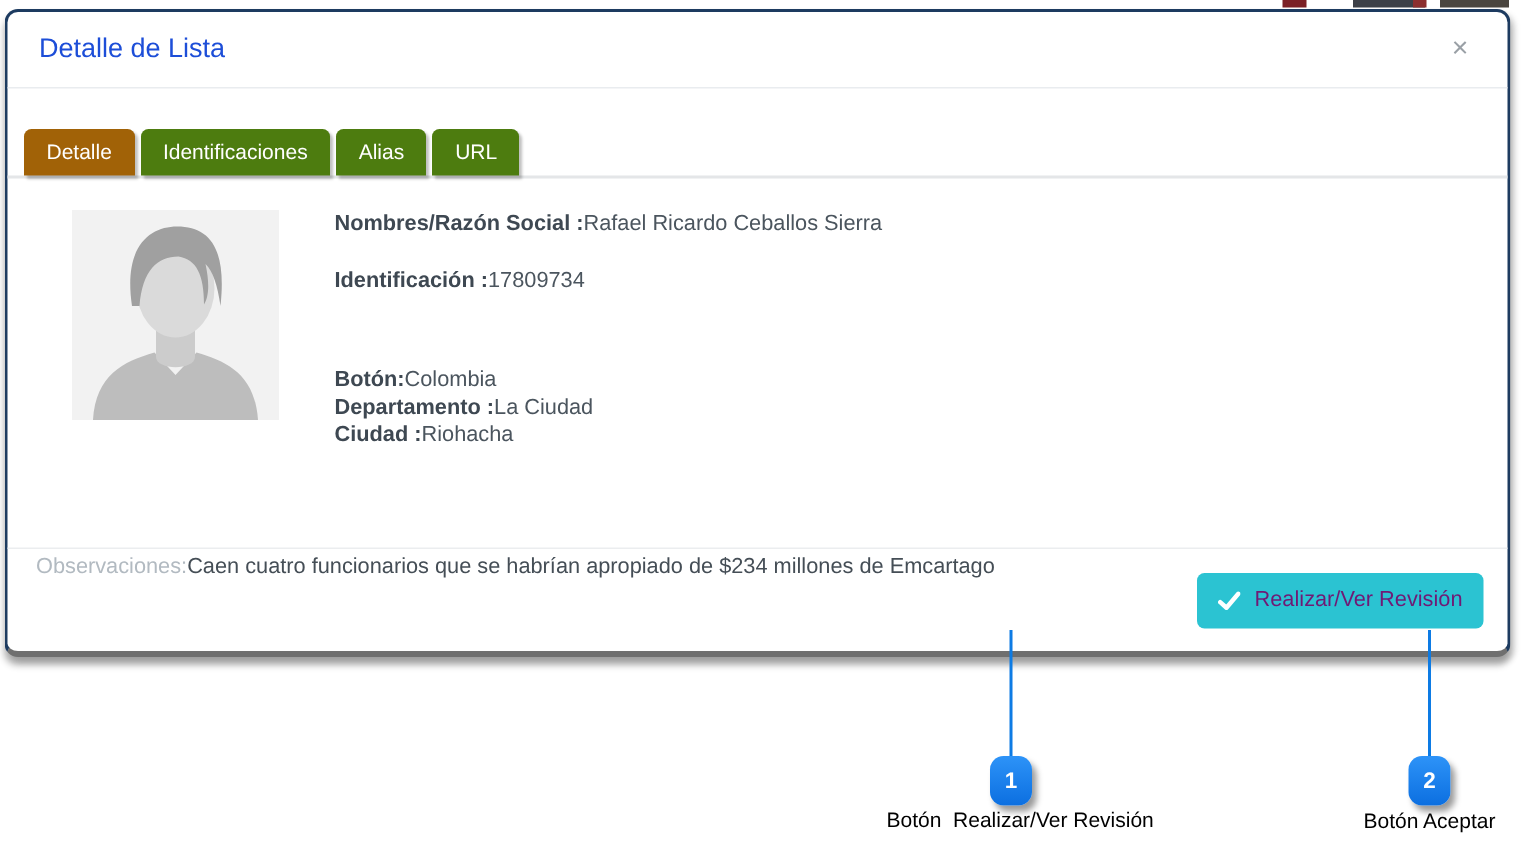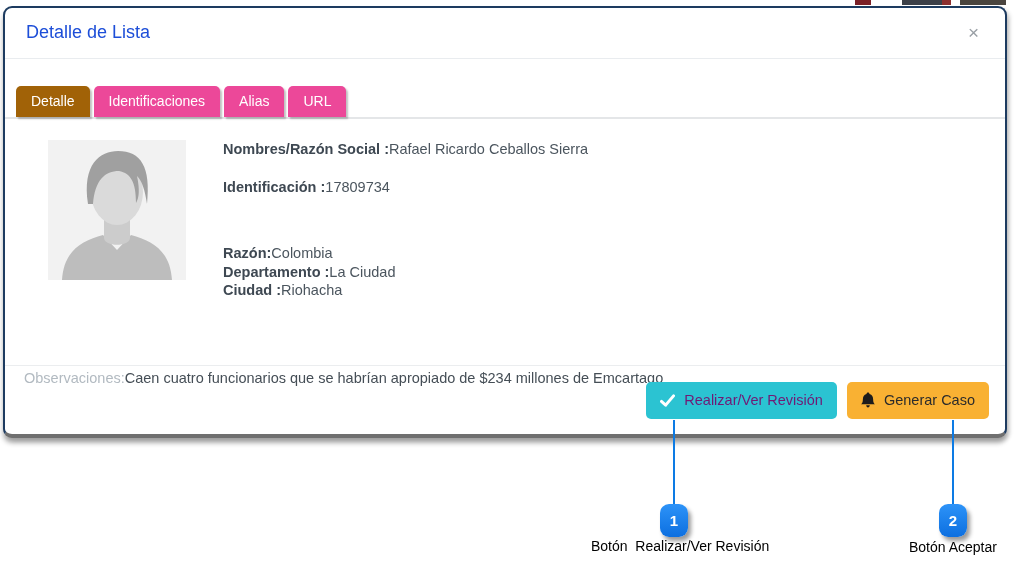--- a/index.html
+++ b/index.html
@@ -35,21 +35,21 @@
   }
 
   
   .tabs {
     display: flex; gap: 4px; margin-top: 27px; padding-left: 11px;
     border-bottom: 2px solid #e4e6e8; height: 33px; align-items: flex-end;
   }
   .tab {
     height: 31px; line-height: 31px; padding: 0 15px;
     border-radius: 5px 5px 0 0; color: #ffffff; font-size: 14px;
-    background: #ec4899; border: none; cursor: pointer;
+    background: #4d7c0f; border: none; cursor: pointer;
     box-shadow: 2px 2px 2px rgba(0,0,0,0.25);
     font-family: "Liberation Sans", sans-serif;
   }
   .tab.active { background: #a16207; }
 
   
   .detail-row { display: flex; padding: 21px 20px 0 43px; }
   .avatar-box { width: 138px; height: 140px; flex: 0 0 138px; }
   .info-col { margin-left: 37px; font-size: 14.5px; color: #4b555e; }
   .info-line .lbl { font-weight: bold; color: #3e4852; }
@@ -131,21 +131,21 @@
     </div>
     <div class="info-col">
       <div class="info-line l1">
         <span class="lbl">Nombres/Razón Social :</span><span class="val">Rafael Ricardo Ceballos Sierra</span>
       </div>
       <div class="info-line l2">
         <span class="lbl">Identificación :</span><span class="val">17809734</span>
       </div>
       <div class="info-group">
         <div class="info-line">
-          <span class="lbl">Razón:</span><span class="val">Colombia</span>
+          <span class="lbl">Botón:</span><span class="val">Colombia</span>
         </div>
         <div class="info-line">
           <span class="lbl">Departamento :</span><span class="val">La Ciudad</span>
         </div>
         <div class="info-line">
           <span class="lbl">Ciudad :</span><span class="val">Riohacha</span>
         </div>
       </div>
     </div>
   </div>
@@ -156,28 +156,20 @@
 
   <div class="modal-footer">
     <button class="btn btn-realizar">
       <span class="ic">
         <svg width="15" height="13" viewBox="0 0 16 14">
             <path d="M1.5,8 L6,12 L14.5,2" stroke="#ffffff" stroke-width="3.2" fill="none" stroke-linecap="round" stroke-linejoin="round"></path>
           </svg>
       </span>
       <span>Realizar/Ver Revisión</span>
     </button>
-    <button class="btn btn-generar">
-      <span class="ic">
-        <svg width="14" height="16" viewBox="0 0 14 16">
-            <path d="M7,0.4 C7.9,0.4 8.5,1 8.5,1.9 C11.1,2.6 12.1,4.8 12.1,7 C12.1,10.6 13.1,11.6 14,12.3 L0,12.3 C0.9,11.6 1.9,10.6 1.9,7 C1.9,4.8 2.9,2.6 5.5,1.9 C5.5,1 6.1,0.4 7,0.4 Z M5.2,13.3 L8.8,13.3 C8.8,14.5 8,15.4 7,15.4 C6,15.4 5.2,14.5 5.2,13.3 Z" fill="#1c1c1c"></path>
-          </svg>
-      </span>
-      <span>Generar Caso</span>
-    </button>
   </div>
 
 </div>
 
 <div class="callout-line line-1"></div>
 <div class="callout-line line-2"></div>
 
 <div class="callout-badge badge-1">1</div>
 <div class="callout-badge badge-2">2</div>
 

